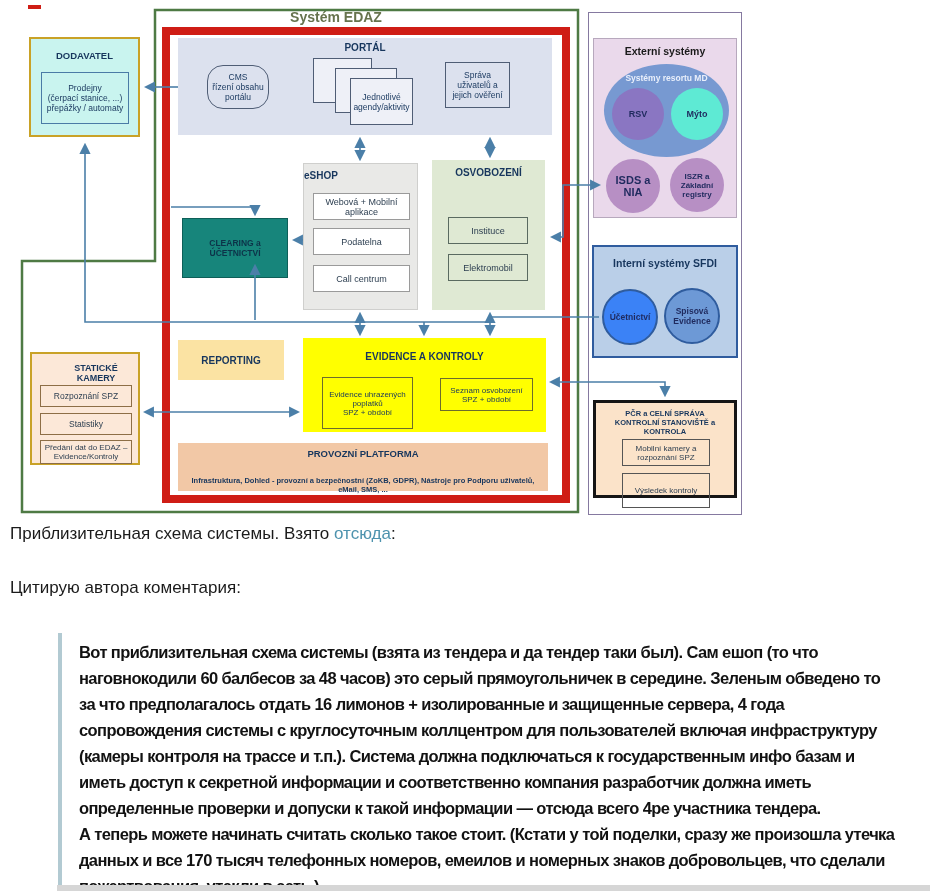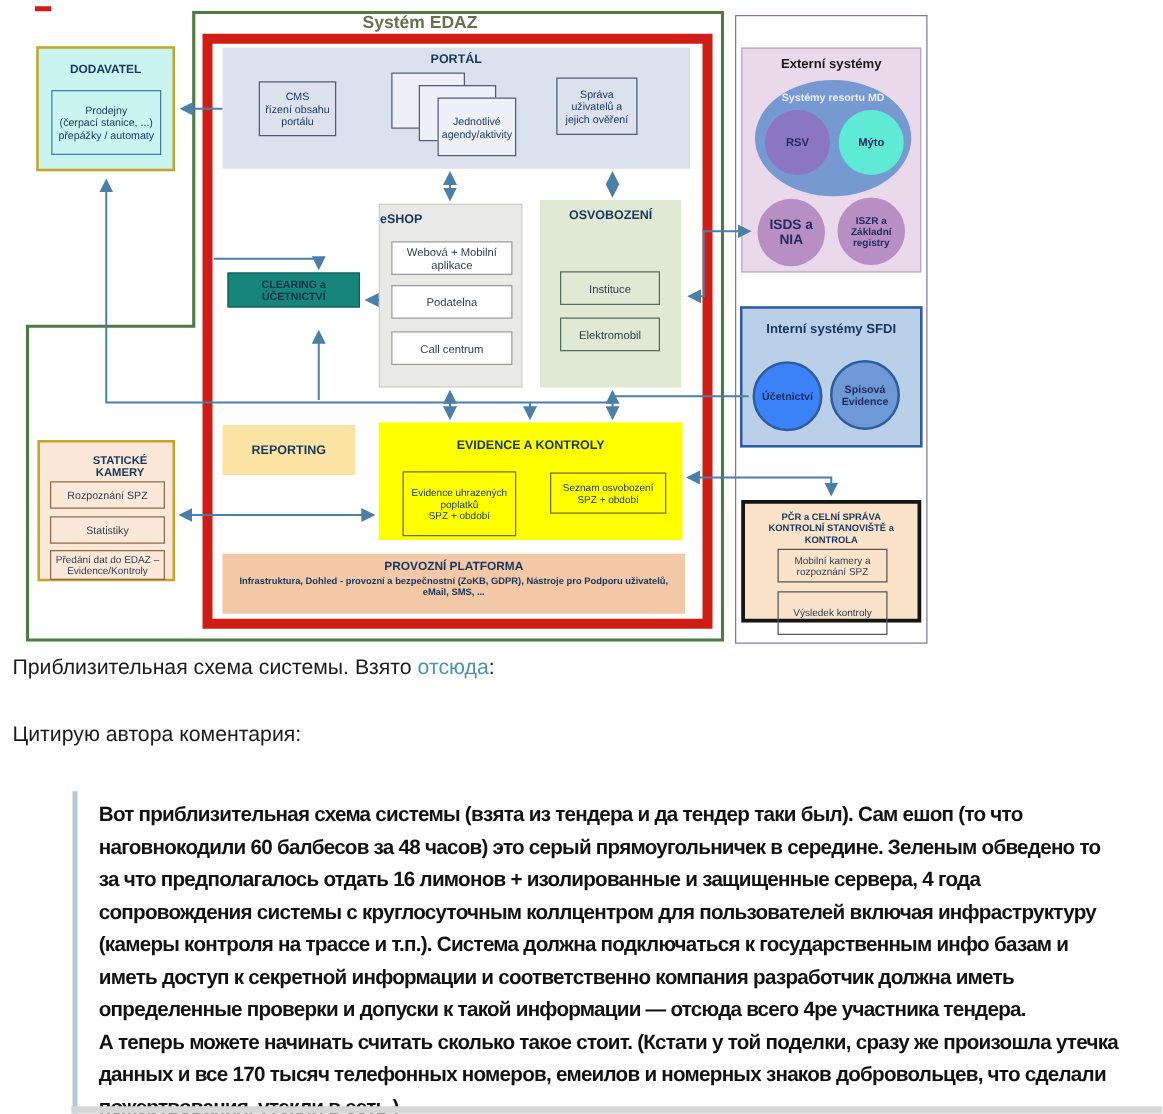--- a/index.html
+++ b/index.html
@@ -13,52 +13,52 @@
   .red-dash{left:28px;top:5px;width:13px;height:4px;background:#cf1d15;}
   .sys-label{left:256px;top:9px;width:160px;text-align:center;font-size:14px;font-weight:bold;color:#66734d;}
 
   .dodavatel{left:29px;top:37px;width:111px;height:100px;background:#c9f4ef;border:2px solid #c9a227;}
   .dodavatel .ttl{margin-top:11px;text-align:center;font-size:9.5px;font-weight:bold;color:#17365d;}
   .dodavatel .inner{position:absolute;left:10px;top:33px;width:88px;height:52px;border:1px solid #4a7ba6;font-size:8.5px;color:#17365d;}
 
   .portal{left:178px;top:38px;width:374px;height:97px;background:#dce1ee;}
   .portal .ttl{margin-top:4px;text-align:center;font-size:10px;font-weight:bold;color:#17365d;}
   .pbox{position:absolute;border:1px solid #4f5d75;color:#17365d;font-size:8.5px;background:#eef0f7;}
-  .cms{left:29px;top:27px;width:62px;height:44px;background:transparent;}
+  .cms{left:29px;top:27px;width:62px;height:44px;background:transparent;border-radius:16px;}
   .stk1{left:135px;top:20px;width:59px;height:45px;}
   .stk2{left:157px;top:30px;width:62px;height:45px;}
   .stk3{left:172px;top:40px;width:63px;height:47px;}
   .sprava{left:267px;top:24px;width:65px;height:46px;background:transparent;}
 
   .eshop{left:303px;top:163px;width:115px;height:147px;background:#e9e9e7;border:1px solid #cfcfcd;}
   .eshop .ttl{margin-top:6px;font-size:10px;font-weight:bold;color:#17365d;}
   .ebox{position:absolute;left:9px;width:97px;background:#fff;border:1px solid #9a9a9a;color:#2c3e50;font-size:9px;}
   .eb1{top:29px;height:27px;}
   .eb2{top:64px;height:27px;}
   .eb3{top:101px;height:27px;}
 
   .osv{left:432px;top:160px;width:113px;height:150px;background:#dfe9d3;}
   .osv .ttl{margin-top:7px;text-align:center;font-size:10px;font-weight:bold;color:#17365d;}
   .obox{position:absolute;left:16px;width:80px;height:27px;border:1px solid #5a6a60;color:#2c3e50;font-size:9px;}
   .ob1{top:57px;}
   .ob2{top:94px;}
 
-  .clearing{left:182px;top:218px;width:106px;height:28px;background:#17857b;border:1px solid #0e5f58;
+  .clearing{left:182px;top:218px;width:106px;height:60px;background:#17857b;border:1px solid #0e5f58;
             color:#0d3349;font-size:8.5px;font-weight:bold;}
   .reporting{left:178px;top:340px;width:106px;height:40px;background:#fbe3a3;color:#17365d;font-size:10px;font-weight:bold;}
 
   .evidence{left:303px;top:338px;width:243px;height:94px;background:#ffff00;}
   .evidence .ttl{margin-top:13px;text-align:center;font-size:10px;font-weight:bold;color:#17365d;}
   .vbox{position:absolute;border:1px solid #6d6d2c;color:#17365d;font-size:8px;}
   .vb1{left:19px;top:39px;width:91px;height:52px;}
   .vb2{left:137px;top:40px;width:93px;height:33px;}
 
   .platforma{left:178px;top:443px;width:370px;height:48px;background:#f2c8a6;color:#17365d;text-align:center;}
   .platforma .ttl{margin-top:5px;font-size:9.5px;font-weight:bold;}
-  .platforma .bdy{margin-top:1px;font-size:7.5px;font-weight:bold;line-height:9px;padding:0 0;}
+  .platforma .bdy{margin-top:17px;font-size:7.5px;font-weight:bold;line-height:9px;padding:0 0;}
 
   .staticke{left:30px;top:352px;width:110px;height:113px;background:#fce8d8;border:2px solid #c9a227;padding-left:22px;}
   .staticke .ttl{margin-top:9px;text-align:center;font-size:9px;font-weight:bold;color:#17365d;}
   .sbox{position:absolute;left:8px;width:92px;border:1px solid #8d6e46;color:#2c3e50;font-size:8.5px;}
   .sb1{top:31px;height:22px;}
   .sb2{top:59px;height:22px;}
   .sb3{top:86px;height:24px;font-size:8px;line-height:9px;}
 
   .right-outer{left:588px;top:12px;width:154px;height:503px;border:1px solid #8579a0;background:#fff;}
 

